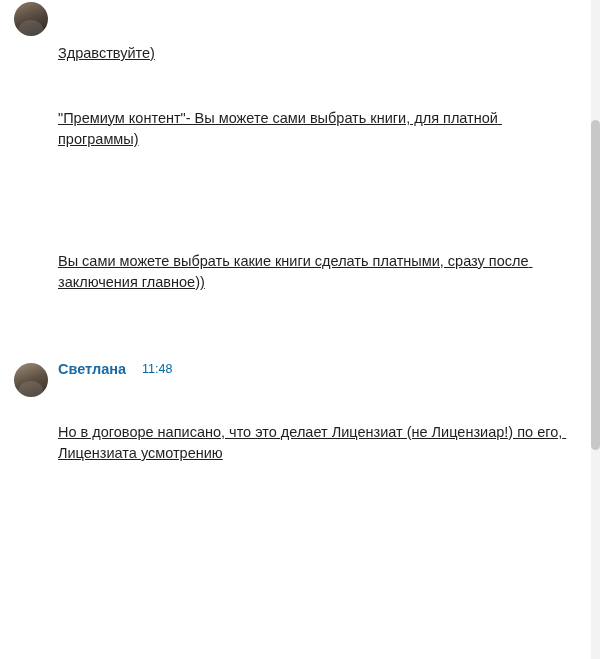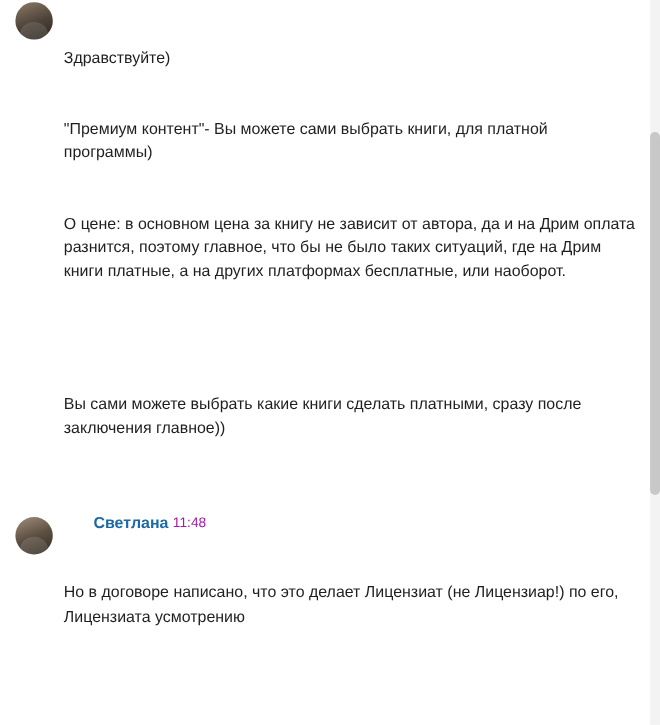--- a/index.html
+++ b/index.html
@@ -70,62 +70,61 @@
     border-radius: 50% 50% 40% 40%;
     background: rgba(255,255,255,0.12);
   }
   .body {
     flex: 1 1 auto;
     padding-left: 10px;
     min-width: 0;
   }
   .name-line {
     display: flex;
-    align-items: flex-start;
-    gap: 4px;
+    align-items: center;
+    gap: 16px;
     margin-bottom: 2px;
-    margin-left: 27px;
   }
   .name {
     color: #1b6aa5;
     font-weight: bold;
     font-size: 14.5px;
   }
   .time {
-    color: #a21caf;
+    color: #0369a1;
     font-size: 12.5px;
   }
   .text {
     line-height: 21.5px;
     color: #1f1f1f;
     white-space: pre-wrap;
     word-wrap: break-word;
   }
   .para {
     margin: 0;
+    text-decoration: underline;
   }
   .gap {
     height: 14px;
   }
   .msg-block {
     margin-bottom: 6px;
   }
 </style>
 </head>
 <body>
 
 <div class="chat">
 
   <div class="msg msg-block" style="padding-top:0;">
     <div class="avatar"></div>
     <div class="body">
       <div class="text">
         <p class="para">Здравствуйте)</p>
         <p class="para">"Премиум контент"- Вы можете сами выбрать книги, для платной программы)</p>
-        <p class="para">О цене: в основном цена за книгу не зависит от автора, да и на Дрим оплата разнится, поэтому главное, что бы не было таких ситуаций, где на Дрим книги платные, а на других платформах бесплатные, или наоборот.</p>
         <div class="gap"></div>
         <p class="para">Вы сами можете выбрать какие книги сделать платными, сразу после заключения главное))</p>
       </div>
     </div>
   </div>
 
   <div style="height:18px"></div>
 
   <div class="msg msg-block">
     <div class="avatar av2"></div>

